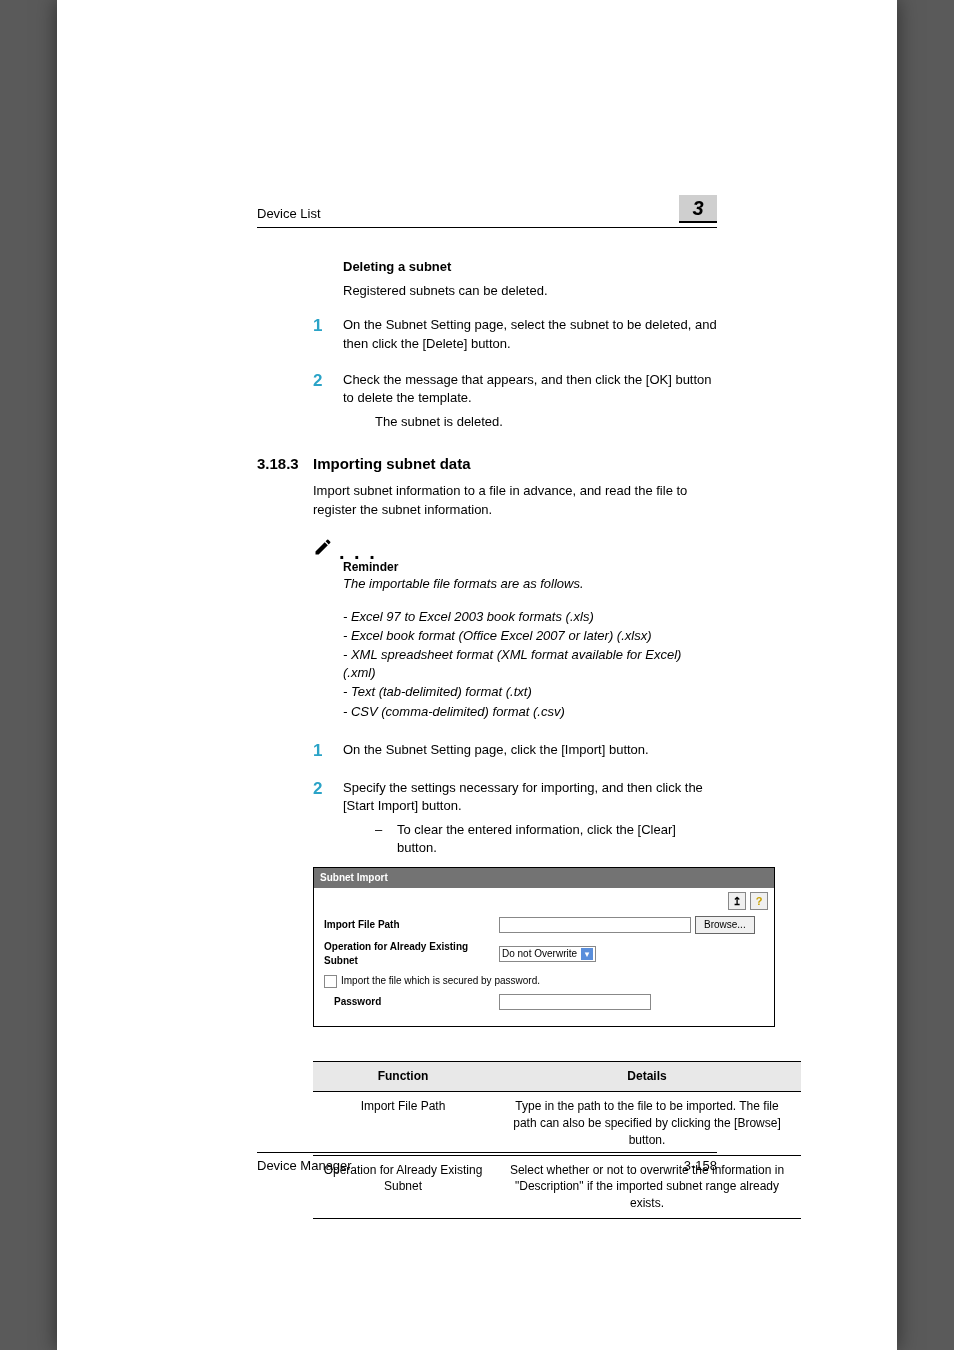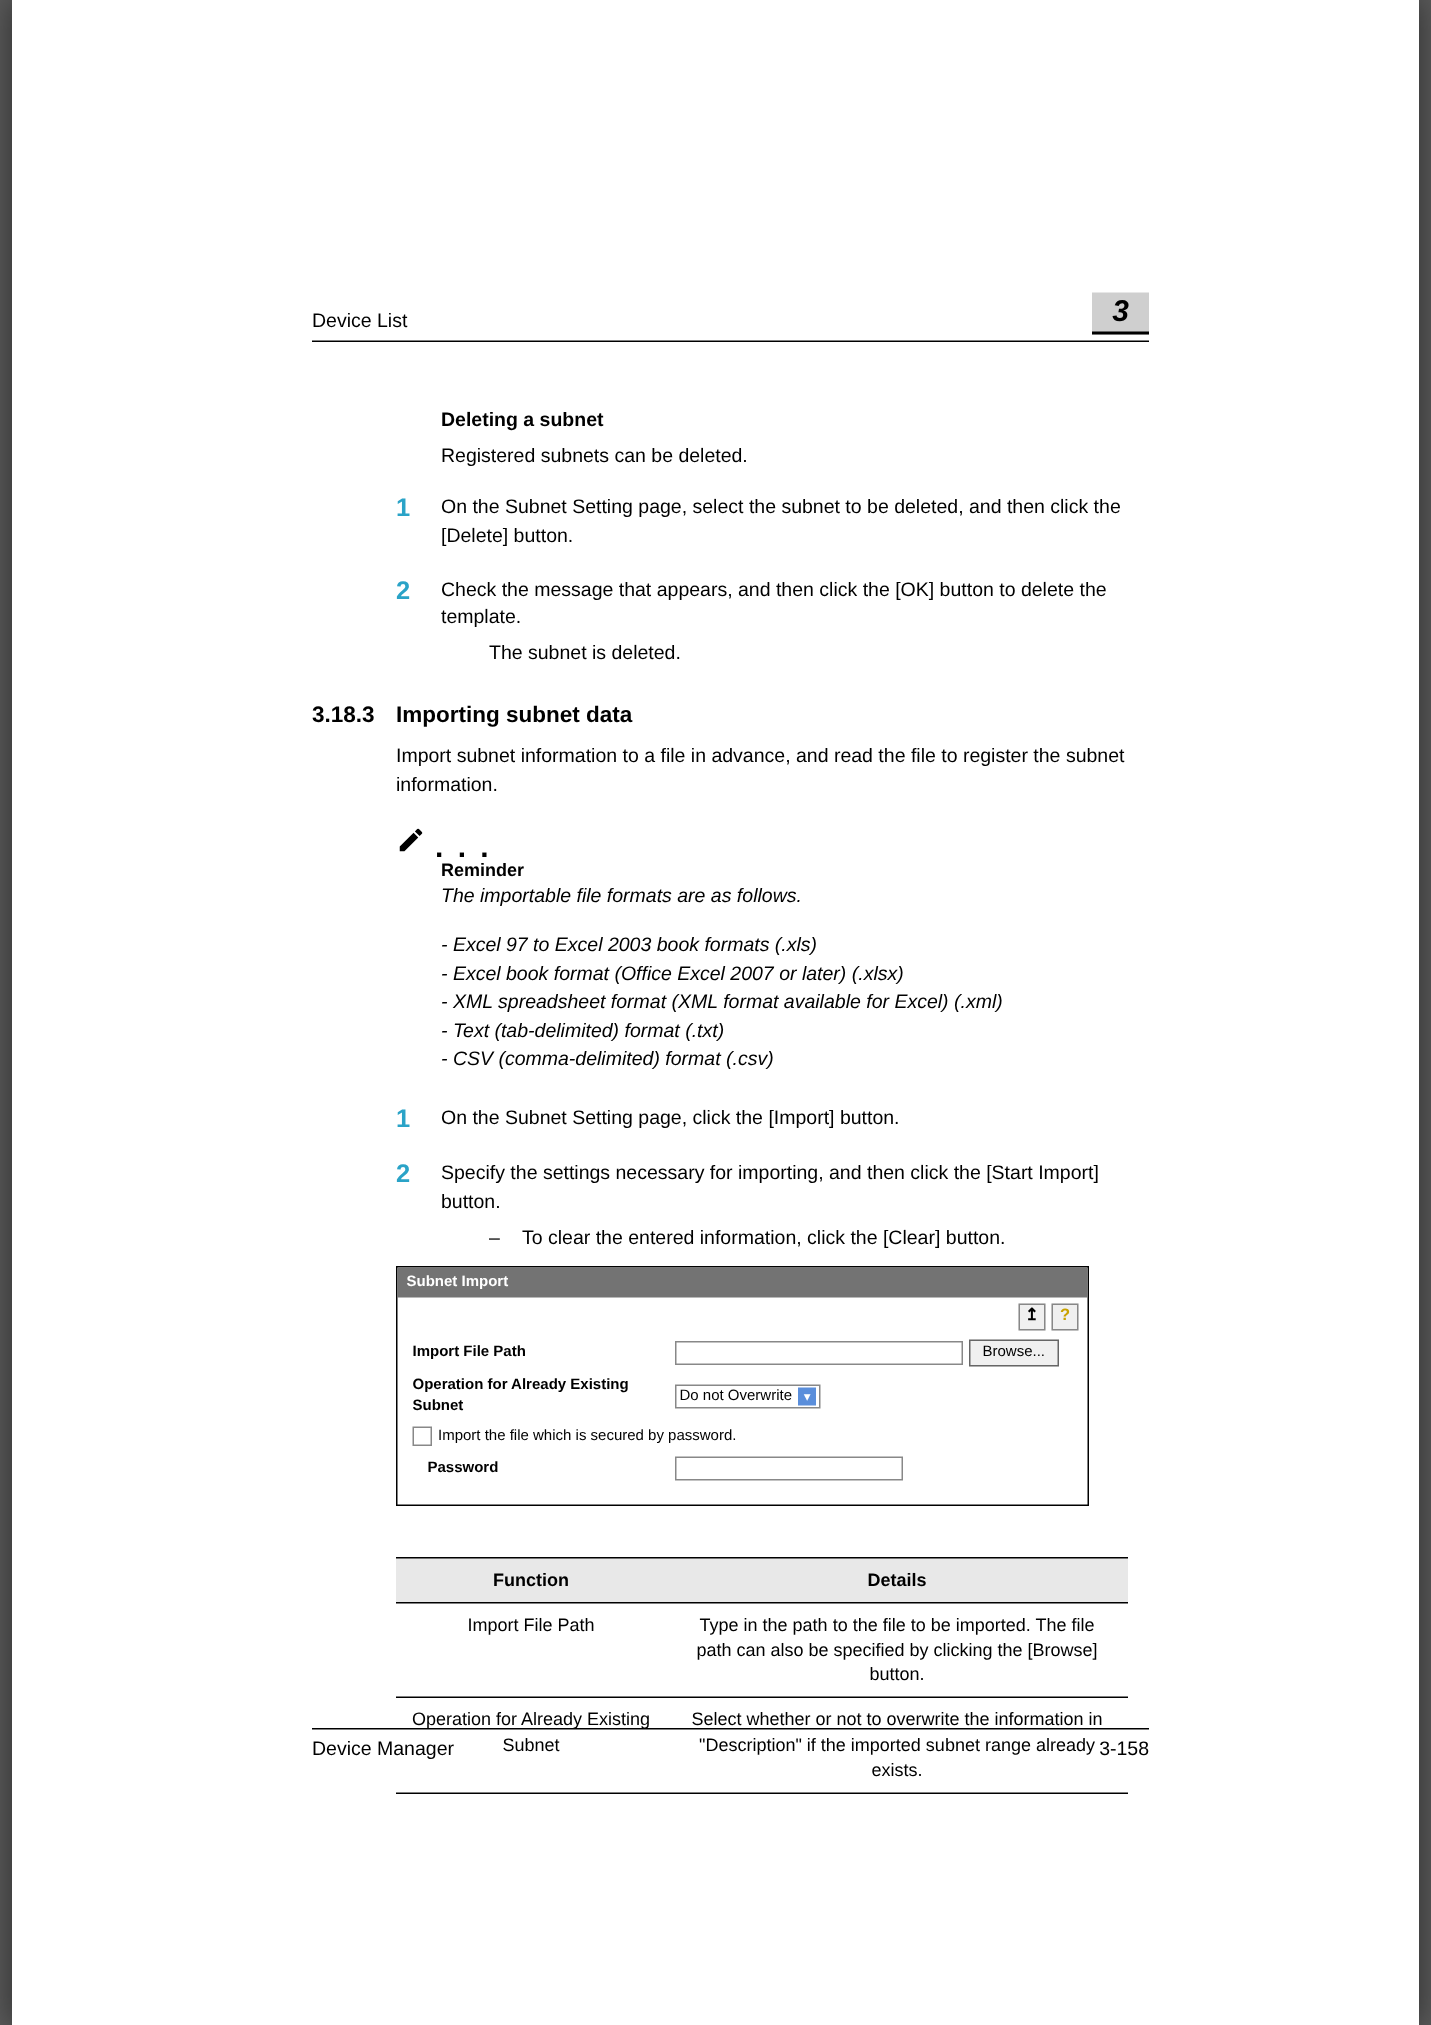--- a/index.html
+++ b/index.html
@@ -2,21 +2,21 @@
 <html><head>
 <meta charset="utf-8">
 <style>
   html, body {
     margin: 0;
     padding: 0;
     background: #5a5a5a;
     font-family: Arial, Helvetica, sans-serif;
   }
   .page {
-    width: 938px;
+    width: 840px;
     height: 1350px;
     margin: 0 auto;
     background: #fff;
     position: relative;
     box-sizing: border-box;
     padding: 200px 180px 0 200px;
     box-shadow: 0 0 20px rgba(0,0,0,0.5);
     font-size: 13px;
     color: #000;
     line-height: 1.4;
@@ -45,21 +45,20 @@
     font-weight: bold;
     font-size: 20px;
     font-style: italic;
     border-bottom: 2px solid #000;
   }
   .content {
     position: absolute;
     top: 258px;
     left: 200px;
     right: 180px;
-    margin-top: 13px;
   }
   .h4 {
     font-weight: bold;
     font-size: 13px;
     margin: 0 0 6px 86px;
   }
   .para {
     margin: 0 0 14px 86px;
     font-size: 13px;
   }

